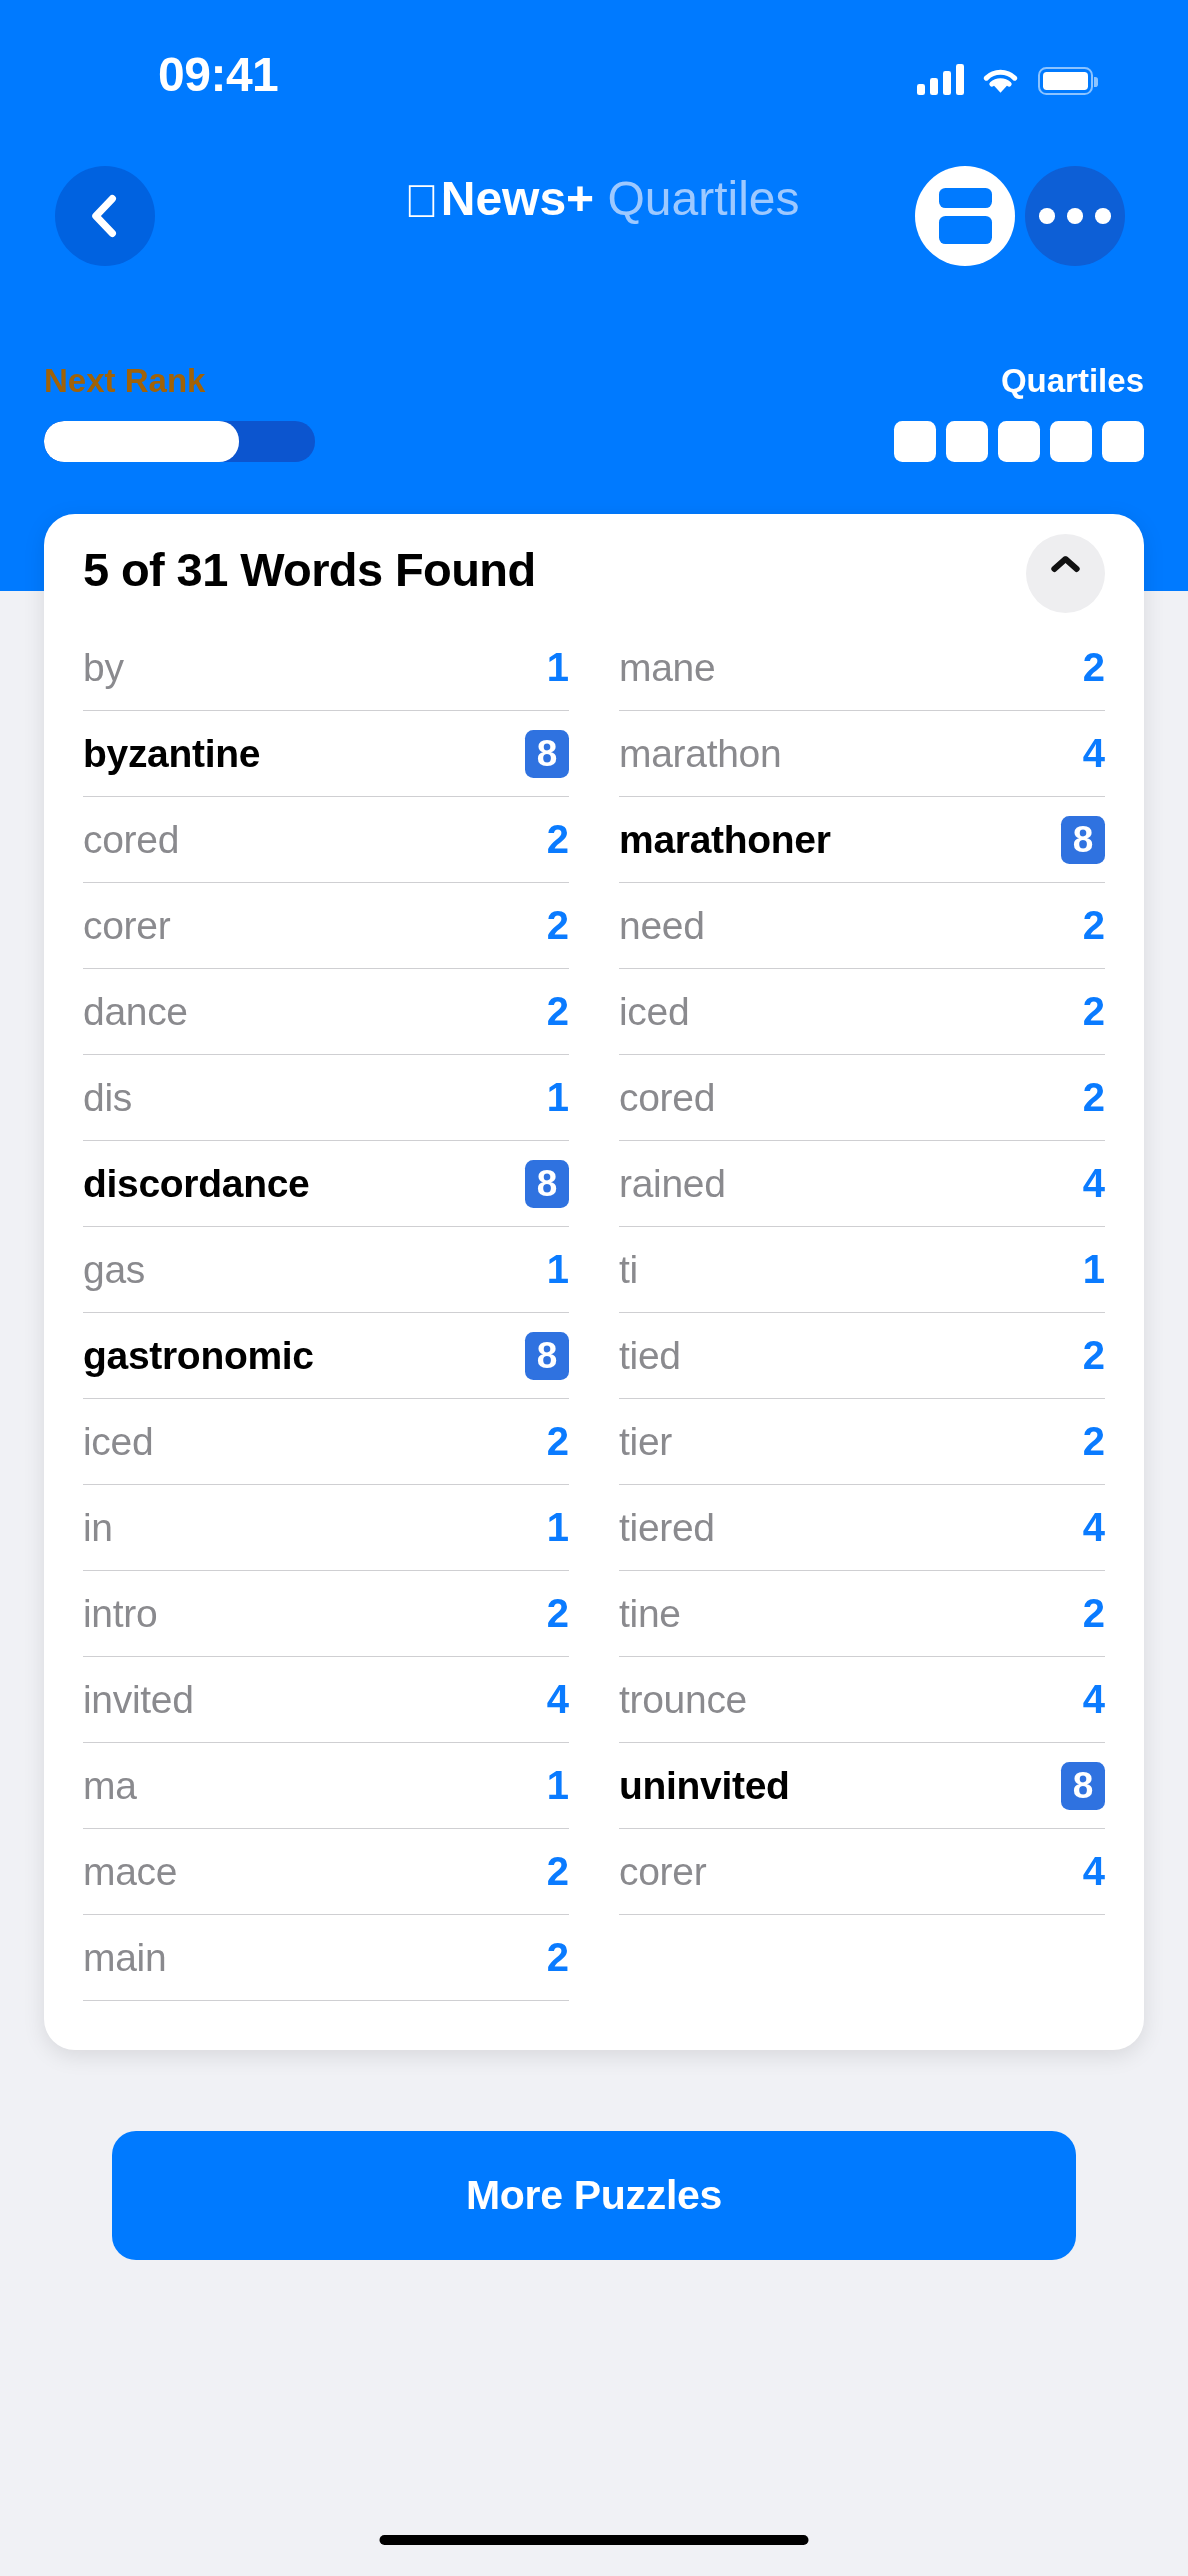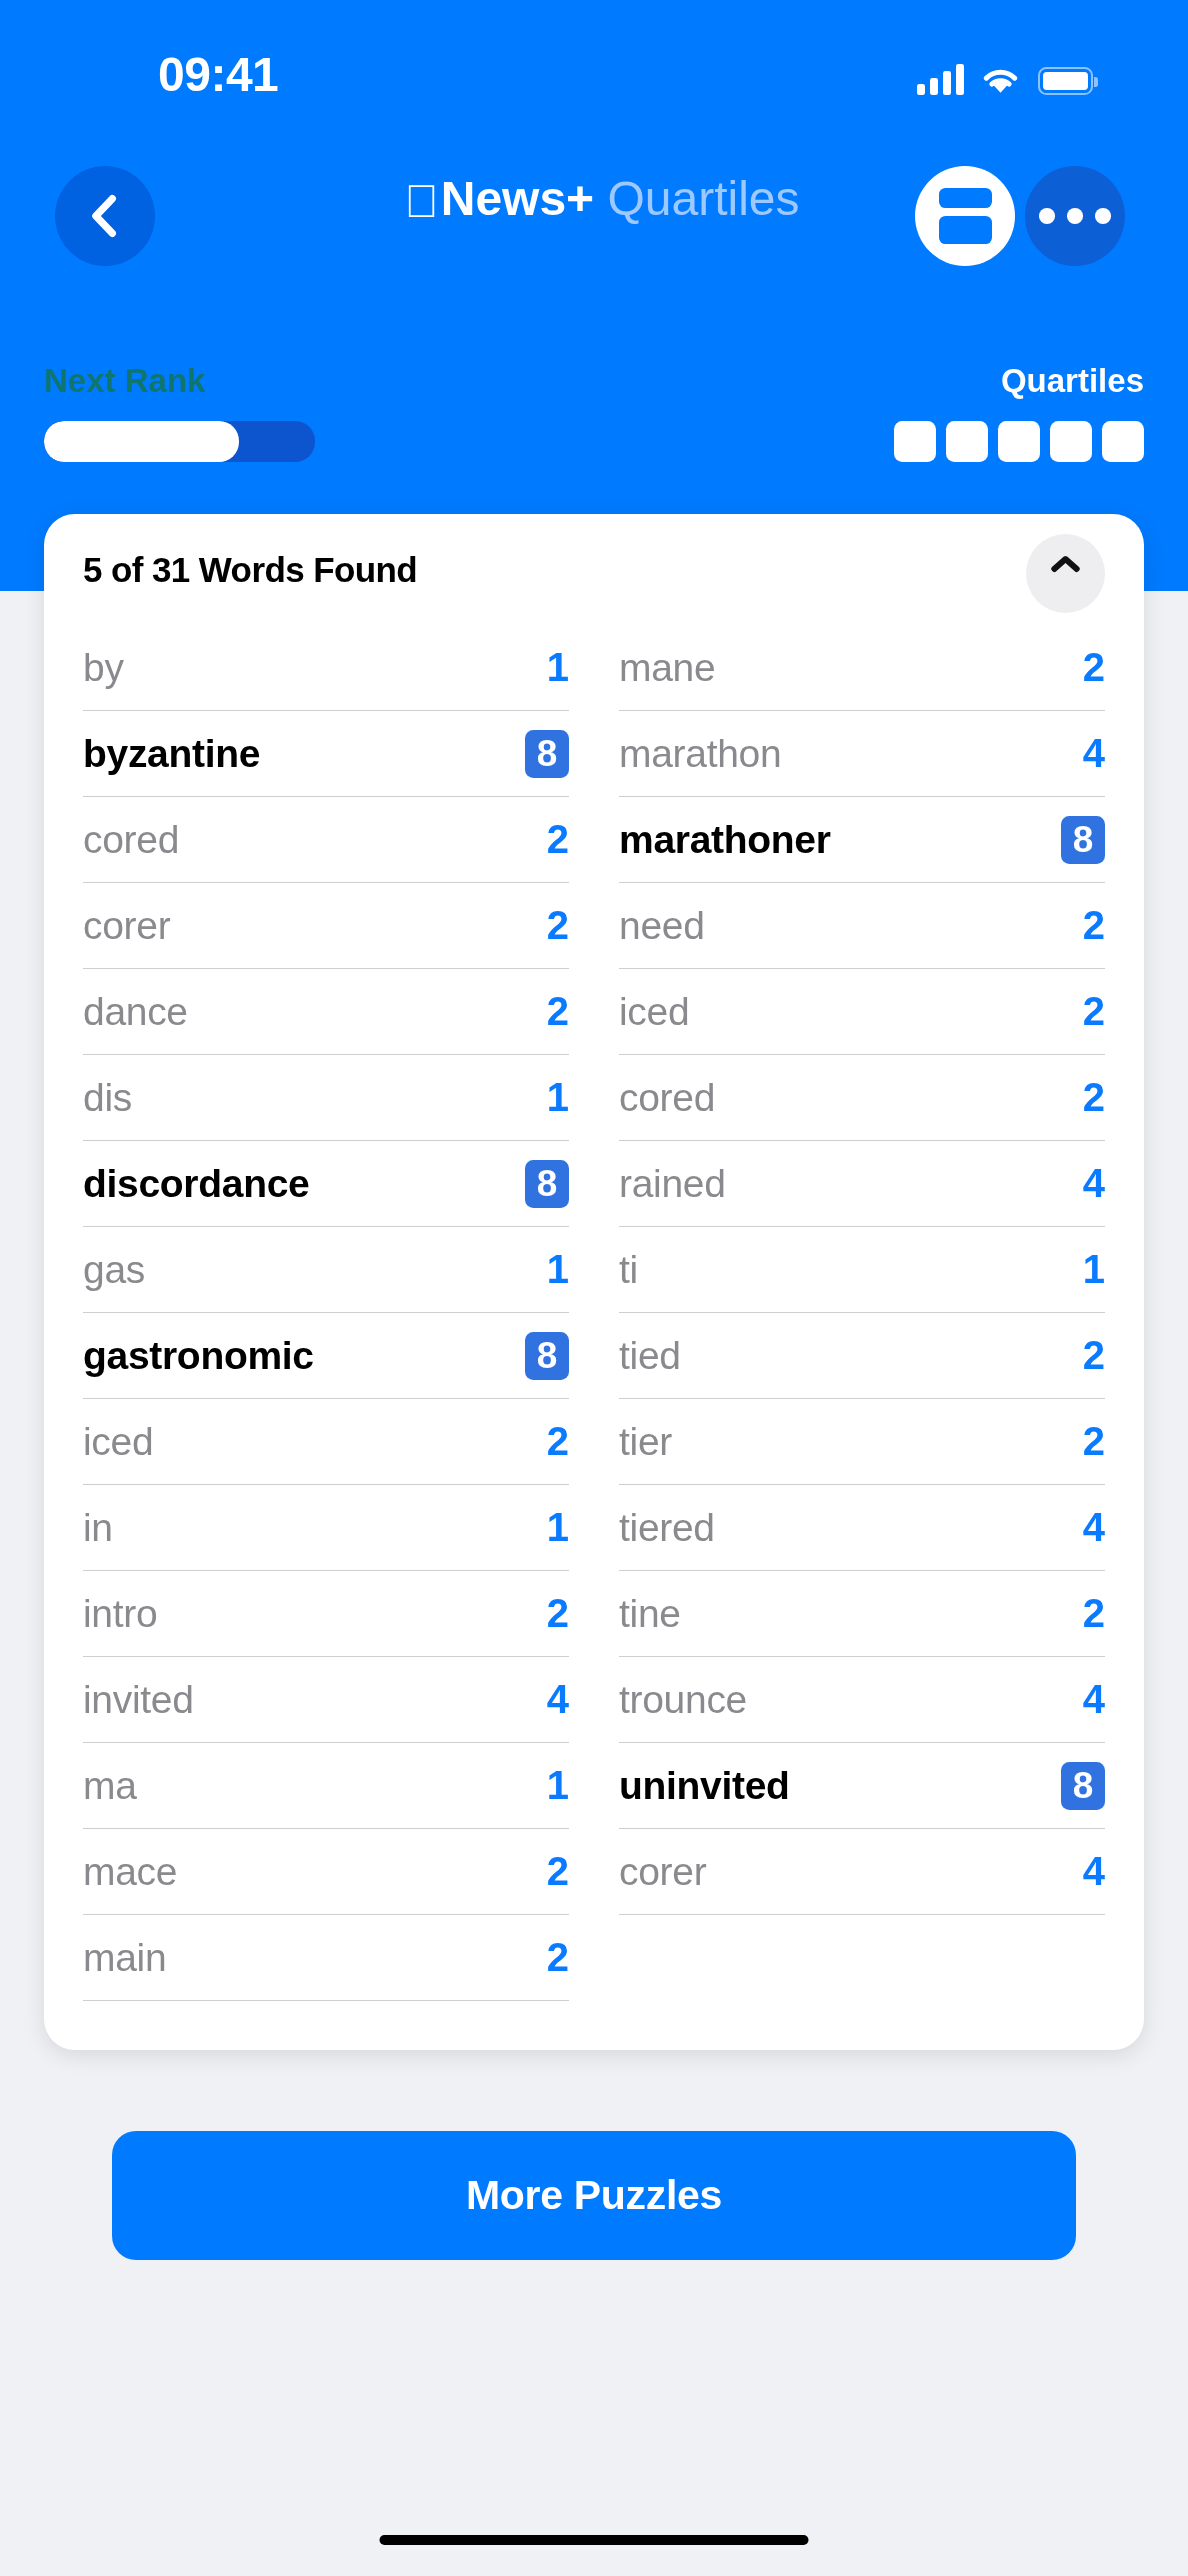--- a/index.html
+++ b/index.html
@@ -79,21 +79,21 @@
   .score-num {
     font-size:112px; font-weight:700; color:#ffffff; line-height:1;
     letter-spacing:-1.8px;
   }
   .score-rank {
     margin-top:13px; font-size:39px; font-weight:700; color:#ffffff; line-height:1;
   }
 
   .next-rank { position:absolute; left:44px; top:364px; width:313px; }
   .next-rank-label {
-    font-size:33px; font-weight:700; color:#0f766e; line-height:1; margin-bottom:24px;
+    font-size:33px; font-weight:700; color:#a16207; line-height:1; margin-bottom:24px;
   }
   .progress-track {
     width:271px; height:41px; border-radius:20px; background:#0c55cf; overflow:hidden;
   }
   .progress-fill { height:100%; background:#ffffff; border-radius:20px; }
 
   .quartiles { position:absolute; right:44px; top:364px; text-align:right; }
   .quartiles-label {
     font-size:33px; font-weight:700; color:#ffffff; line-height:1; margin-bottom:24px;
   }
@@ -107,21 +107,21 @@
     position:absolute; left:44px; top:514px; width:1100px; height:1536px;
     background:#ffffff; border-radius:31px;
     box-shadow:0 5.5px 22px rgba(0,0,0,.10);
     overflow:hidden;
   }
   .card-head {
     position:relative; height:111px; padding:0 39px;
     display:flex; align-items:center;
   }
   .card-title {
-    font-size:35px; font-weight:700; color:#000000; line-height:1;
+    font-size:47px; font-weight:700; color:#000000; line-height:1;
     letter-spacing:-0.6px;
   }
   .collapse-btn {
     position:absolute; right:39px; top:20px; width:79px; height:79px;
     border-radius:50%; background:#eeeef0;
     display:flex; align-items:center; justify-content:center;
   }
   .chev-up {
     width:31px; height:31px; position:relative;
   }

